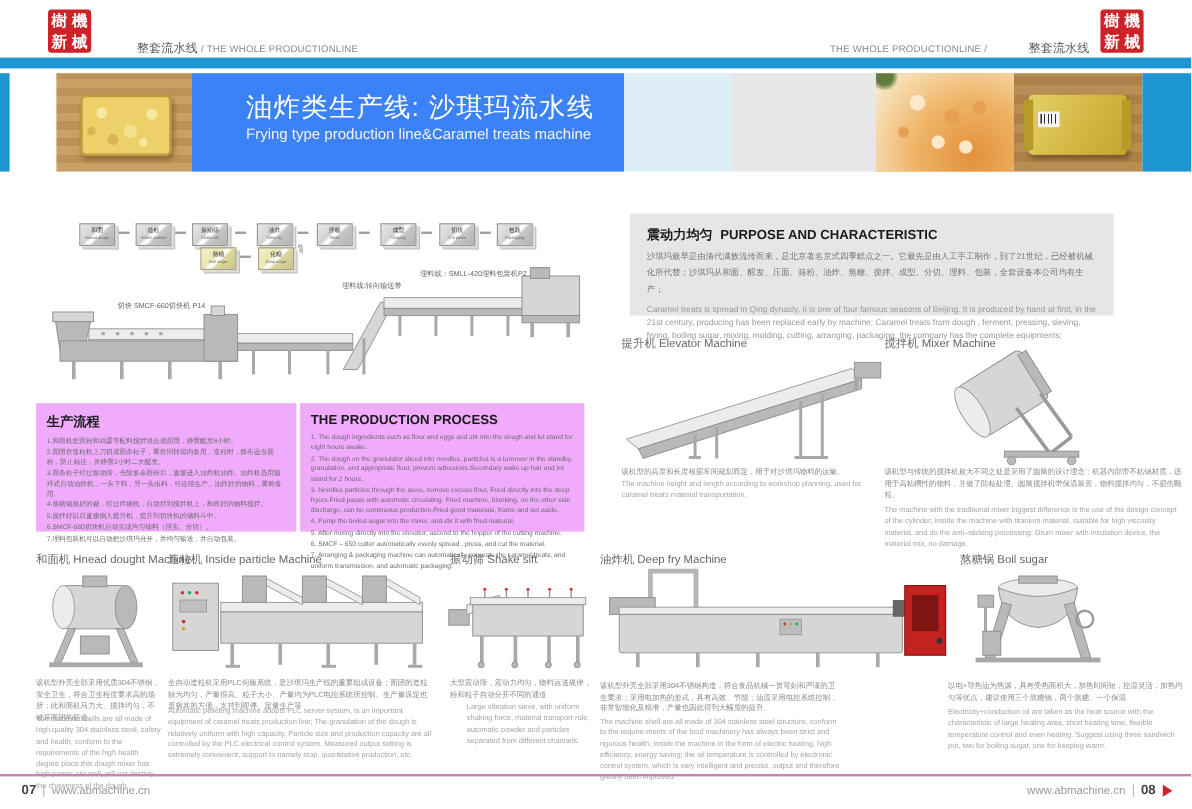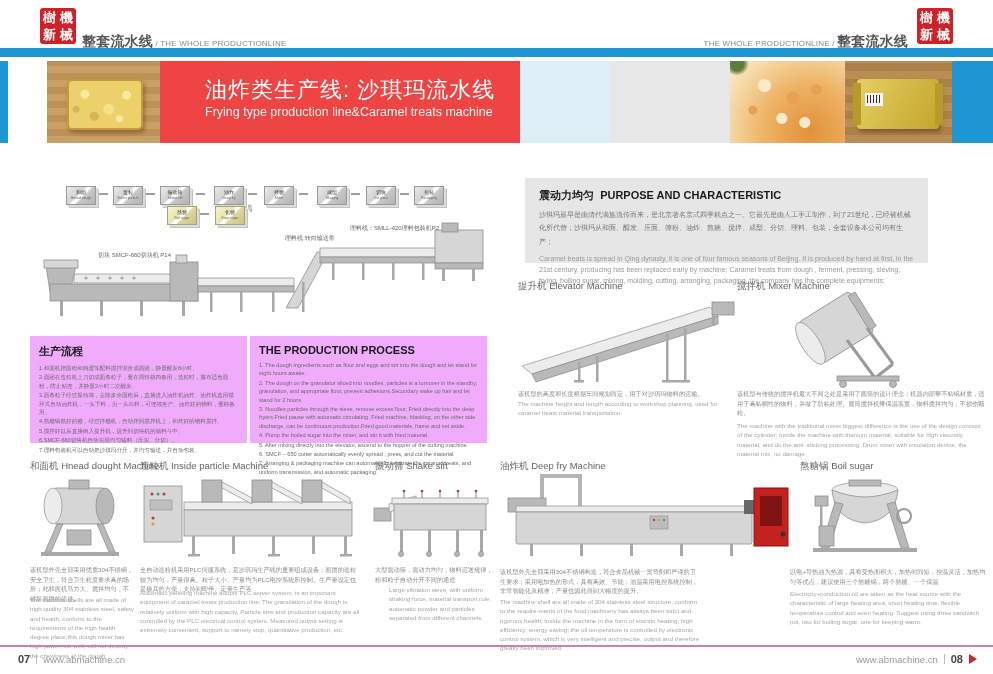--- a/index.html
+++ b/index.html
@@ -4,35 +4,35 @@
 <style>
   html,body{margin:0;padding:0;background:#fff;}
   #page{position:relative;width:993px;height:674px;background:#fff;overflow:hidden;
         font-family:"Liberation Sans","DejaVu Sans",sans-serif;}
   .abs{position:absolute;}
   
   .seal{width:36px;height:36px;background:#cd2328;border-radius:3px;color:#fff;
         display:grid;grid-template-columns:1fr 1fr;place-items:center;
         font-size:13px;font-weight:bold;line-height:1;padding:1px;box-sizing:border-box;}
   .hdr-txt{font-size:8px;color:#888;letter-spacing:.2px;}
-  .hdr-txt .cn{font-weight:bold;color:#555;font-size:14px;}
+  .hdr-txt .cn{font-weight:normal;color:#555;font-size:10px;margin-left:32px;}
   .bluebar{left:0;top:48px;width:993px;height:9px;background:#1e96d3;}
   
   .hero-strip-l{left:0;top:61px;width:8px;height:82px;background:#1e96d3;}
   .photo1{left:47px;top:61px;width:113px;height:82px;overflow:hidden;
           background:repeating-linear-gradient(0deg,#c9a166 0 7px,#bd9258 7px 14px);}
   .treat{position:absolute;left:20px;top:18px;width:72px;height:47px;border-radius:5px;
          background:#ecd06a;border:2px solid #c49a3e;box-shadow:2px 3px 4px rgba(60,30,0,.35);
          background-image:radial-gradient(circle at 22% 28%,#f8e9a0 4px,transparent 5px),
            radial-gradient(circle at 55% 60%,#f5e08c 5px,transparent 6px),
            radial-gradient(circle at 80% 30%,#f8e9a0 4px,transparent 5px),
            radial-gradient(circle at 35% 75%,#d9b455 4px,transparent 5px),
            radial-gradient(circle at 70% 80%,#f8e9a0 3px,transparent 4px),
            radial-gradient(circle at 10% 60%,#d9b455 3px,transparent 4px);}
-  .banner{left:160px;top:61px;width:360px;height:82px;background:#ef4444;color:#fff;}
+  .banner{left:160px;top:61px;width:360px;height:82px;background:#3b82f6;color:#fff;}
   .banner .t1{position:absolute;left:45px;top:14px;font-size:22px;letter-spacing:1px;}
   .banner .t2{position:absolute;left:45px;top:44px;font-size:12.5px;color:#f2f2f2;}
   .blk-lblue{left:520px;top:61px;width:90px;height:82px;background:#ddeef7;}
   .blk-lgray{left:610px;top:61px;width:120px;height:82px;background:#e7e7e7;}
   .photo2{left:730px;top:61px;width:115px;height:82px;overflow:hidden;
           background:radial-gradient(circle at 70% 85%,#e2913a 0%,#eeb467 45%,#f6dcae 80%,#f9efd9 100%);
           background-color:#f0c27c;}
   .photo2 .leaf{position:absolute;left:-6px;top:-8px;width:26px;height:22px;border-radius:50%;
           background:radial-gradient(circle,#5f7c3c 40%,transparent 70%);}
   .photo2 .tex{position:absolute;inset:0;

